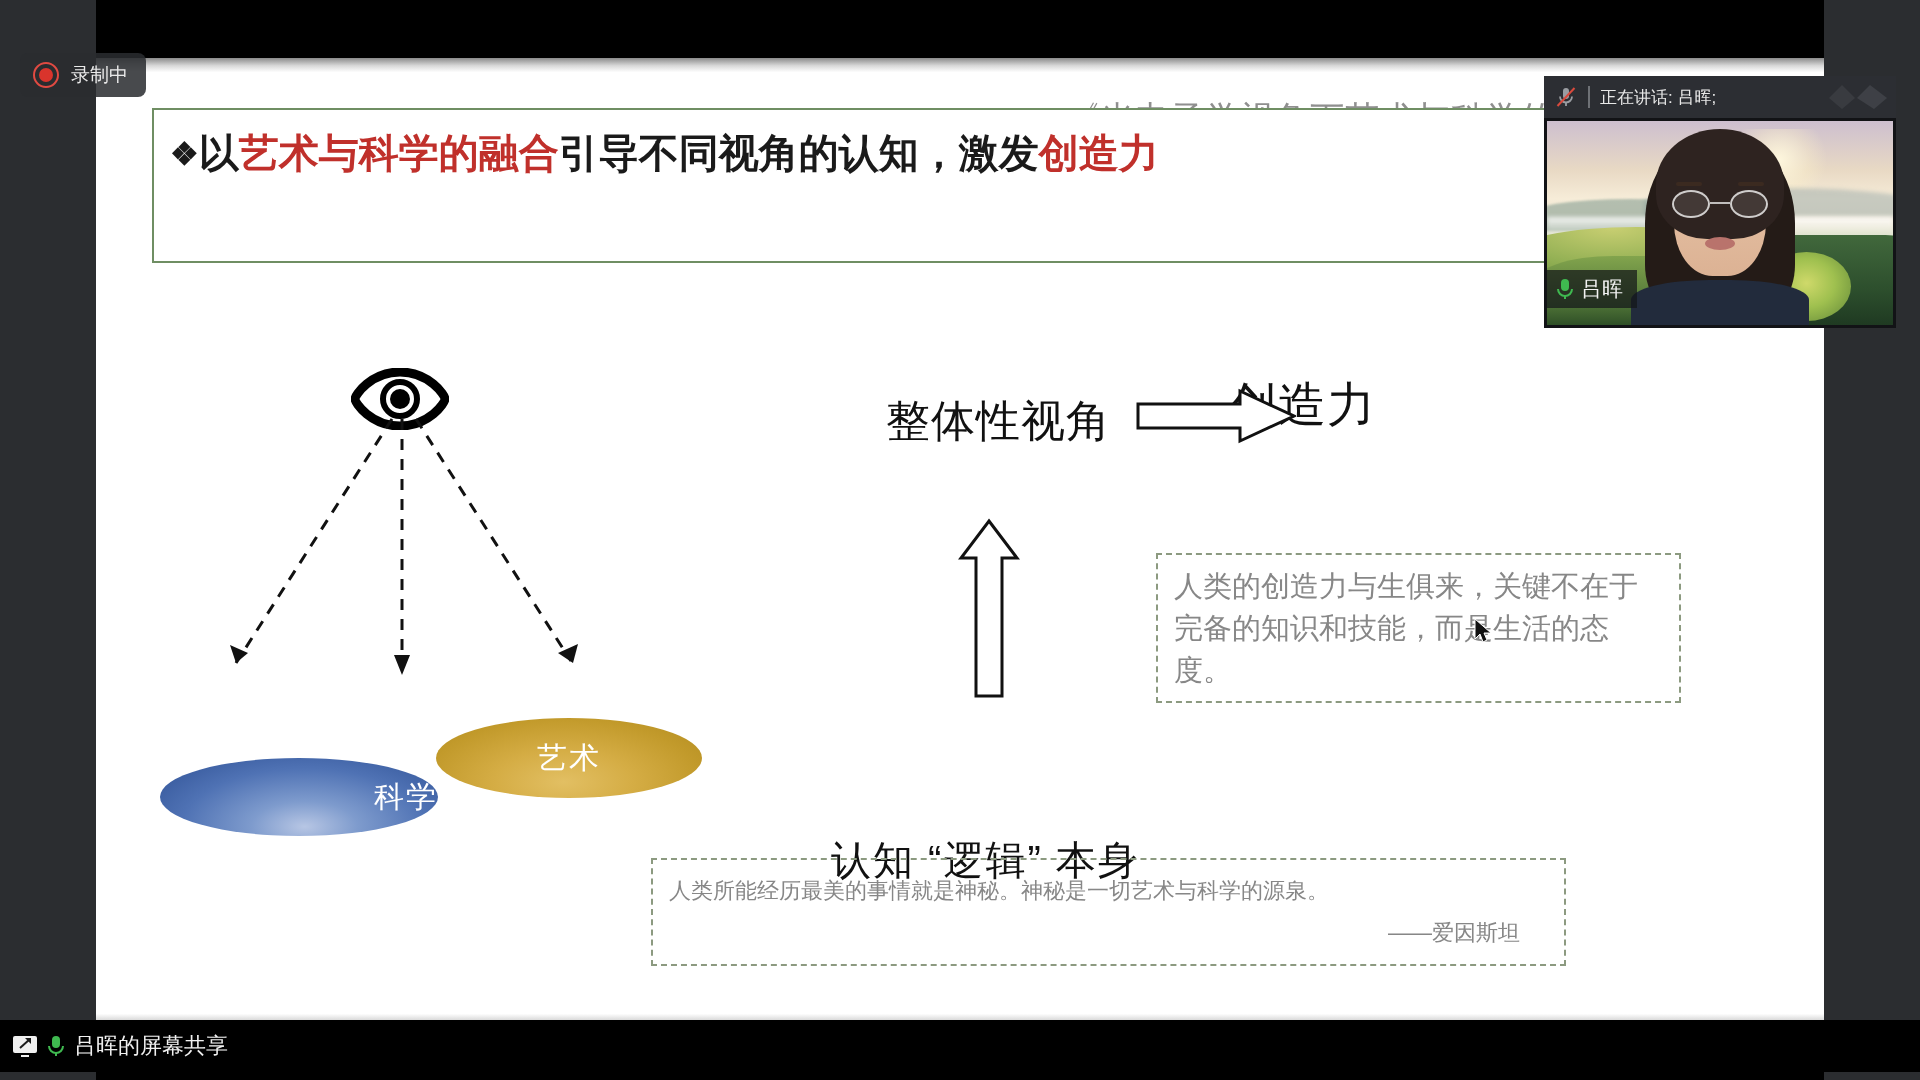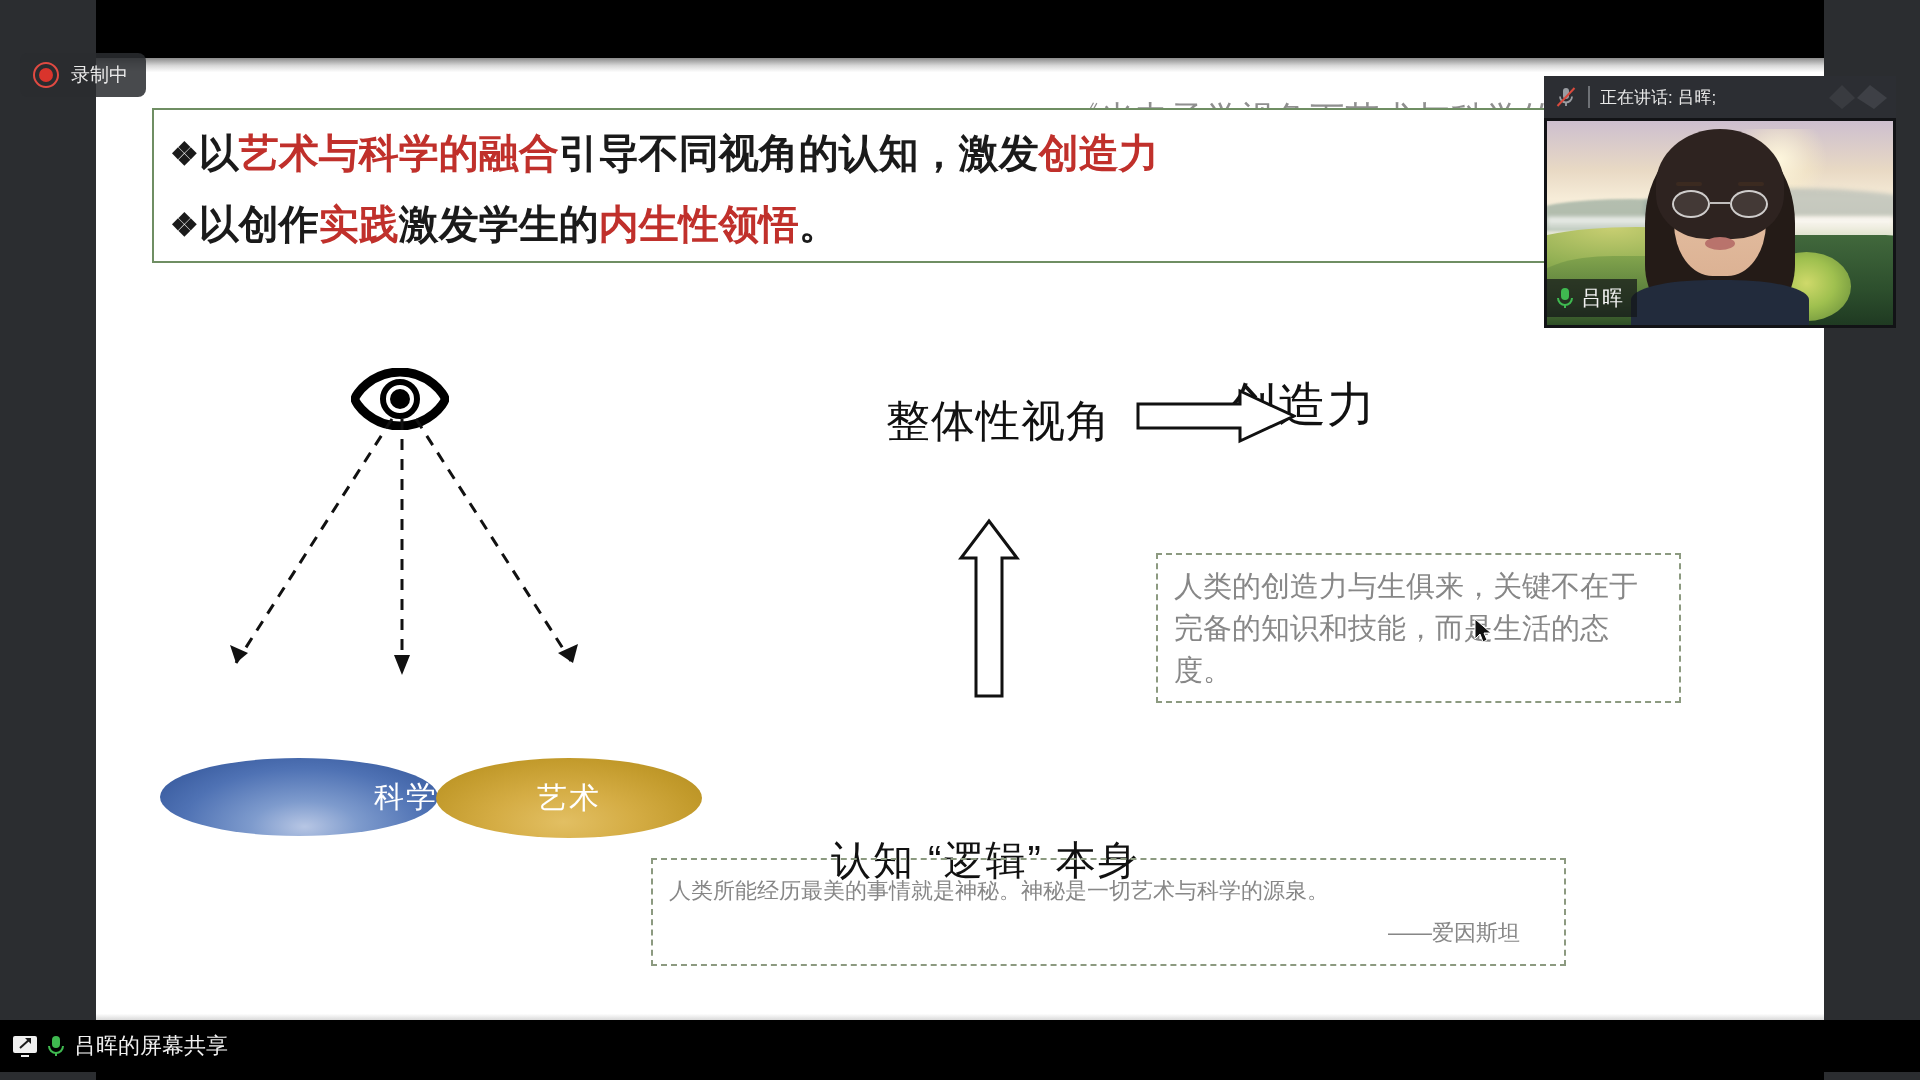--- a/index.html
+++ b/index.html
@@ -58,21 +58,21 @@
     position:absolute; border-radius:50%;
     display:flex; align-items:center; justify-content:center;
     color:#fff; font-size:30px; letter-spacing:2px;
   }
   .ellipse-science {
     left:64px; top:700px; width:278px; height:78px;
     background:radial-gradient(ellipse at 52% 88%, #b7c6e4 0%, #7e9bcd 26%, #4f72b4 60%, #2d4f93 100%);
     justify-content:flex-end;
   }
   .ellipse-art {
-    left:340px; top:700px; width:266px; height:80px;
+    left:340px; top:660px; width:266px; height:80px;
     background:radial-gradient(ellipse at 48% 80%, #e2bf63 0%, #d5ad45 35%, #c29a2b 70%, #b08a1f 100%);
   }
 
   
   .holistic {
     position:absolute; left:790px; top:318px;
     font-size:44px; color:#111; white-space:nowrap; letter-spacing:1px;margin-top:16px;
   }
   .creativity {
     position:absolute; left:1133px; top:315px;
@@ -165,21 +165,21 @@
   .p-glass span { position:absolute; top:0; width:38px; height:28px;
             border:2px solid rgba(255,255,255,.75); border-radius:50%; background:rgba(255,255,255,.10); }
   .p-glass span.l { left:0; } .p-glass span.r { right:0; }
   .p-glass i { position:absolute; left:38px; top:12px; width:20px; height:2px; background:rgba(255,255,255,.7); }
   .p-brow { position:absolute; width:26px; height:4px; background:#3b2a20; border-radius:3px; top:30%; }
   .p-brow.l { left:22%; } .p-brow.r { right:22%; }
   .p-mouth{ position:absolute; left:50%; transform:translateX(-50%); top:57%;
             width:30px; height:13px; background:#b9736c; border-radius:50%; }
 
   .name-tag {
-    position:absolute; left:0; bottom:8px; display:flex; align-items:center; gap:7px;
+    position:absolute; left:0; bottom:17px; display:flex; align-items:center; gap:7px;
     background:rgba(20,22,25,.72); padding:5px 14px 5px 9px;
   }
   .mic-on { width:18px; height:22px; position:relative; }
   .name-text { color:#f2f2f2; font-size:21px; }
 
   
   .share-bar {
     position:absolute; left:0; bottom:8px; width:100%; height:52px;
     display:flex; align-items:center; gap:9px; padding-left:12px; background:#000;
   }
@@ -202,23 +202,20 @@
 
   <div class="slide">
     <div class="slide-band band-top"></div>
     <div class="slide-band band-bottom"></div>
 
     <div class="slide-title">《光电子学视角下艺术与科学的融合 • 实践》</div>
 
     <div class="bullet-box">
       <div class="bullet-line">
         <span class="bullet-mark">❖</span><span>以</span><span class="red">艺术与科学的融合</span><span>引导不同视角的认知，激发</span><span class="red">创造力</span>
-      </div>
-      <div class="bullet-line">
-        <span class="bullet-mark">❖</span><span>以创作</span><span class="red">实践</span><span>激发学生的</span><span class="red">内生性领悟</span><span>。</span>
       </div>
     </div>
 
     <svg class="eye" viewBox="0 0 98 62">
       <path d="M49 4 C 20 4, 4 27, 4 31 C 4 35, 20 58, 49 58 C 78 58, 94 35, 94 31 C 94 27, 78 4, 49 4 Z" fill="none" stroke="#000" stroke-width="9"></path>
       <circle cx="49" cy="31" r="17" fill="none" stroke="#000" stroke-width="6"></circle>
       <circle cx="49" cy="31" r="10" fill="#000"></circle>
     </svg>
 
     <svg class="rays" viewBox="0 0 520 290">

